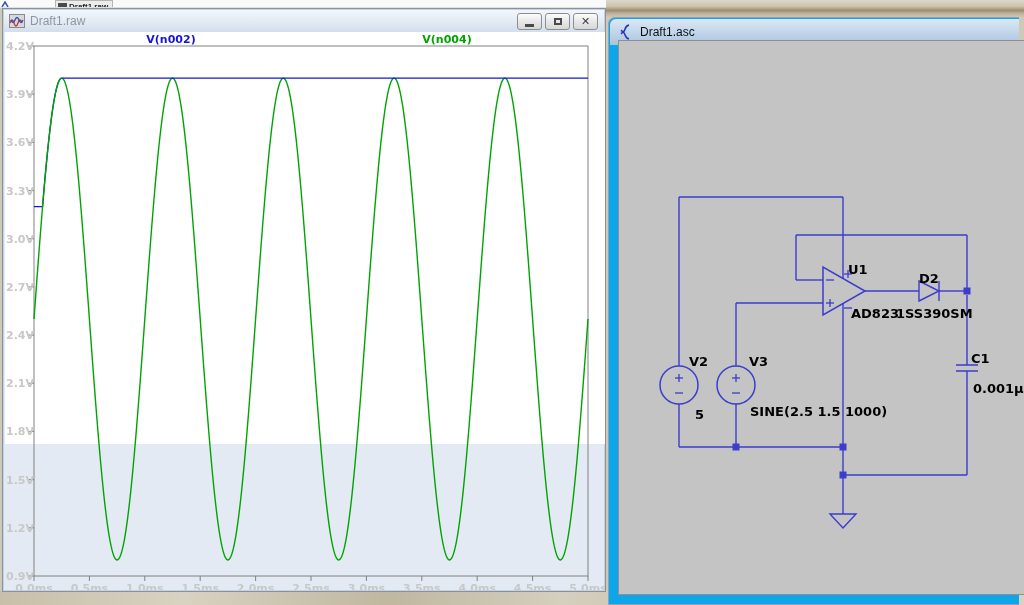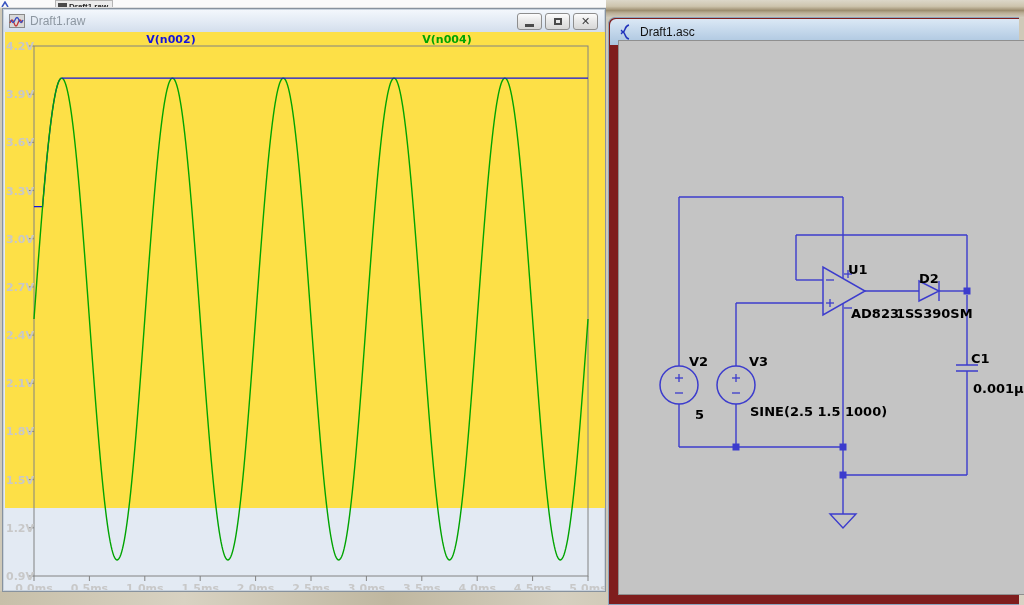--- a/index.html
+++ b/index.html
@@ -49,29 +49,29 @@
   .win-btn {
     width:25px; height:17px; border:1px solid #8e8e8e; border-radius:3px;
     background:linear-gradient(180deg,#fdfdfd 0%,#e9e9e9 45%,#d7d7d7 100%);
     display:flex; align-items:center; justify-content:center;
     font-size:9px; color:#4a4a4a; line-height:1;
   }
   .glyph-min { width:9px; height:3px; background:#4a4a4a; margin-top:7px; }
   .glyph-restore { width:8px; height:7px; border:2px solid #4a4a4a; background:transparent; }
   .glyph-close { font-size:11px; font-weight:bold; color:#3f3f3f; }
   .plot-client {
-    position:absolute; left:2px; top:23px; width:600px; height:476px;
-    background:#fde047;
+    position:absolute; left:2px; top:23px; width:600px; height:412px;
+    background:#ffffff;
   }
   .plot-client svg { display:block; }
 
   
   .schem-window {
     position:absolute; left:608px; top:17px; width:411px; height:588px;
-    background:#7f1d1d; border:1px solid #8ba4bd; border-right:none;
+    background:#0ea5e9; border:1px solid #8ba4bd; border-right:none;
     border-radius:7px 0 0 0;
   }
   .schem-titlebar {
     position:absolute; left:1px; top:1px; right:0; height:26px;
     border-radius:6px 0 0 0;
     background:linear-gradient(180deg,#dbe8f5 0%,#c2d6ea 50%,#aac4de 100%);
     display:flex; align-items:center; padding-left:10px;
   }
   .schem-titlebar .win-icon { width:14px; height:16px; margin-right:6px; }
   .schem-title-text { font-size:12px; color:#111; }

